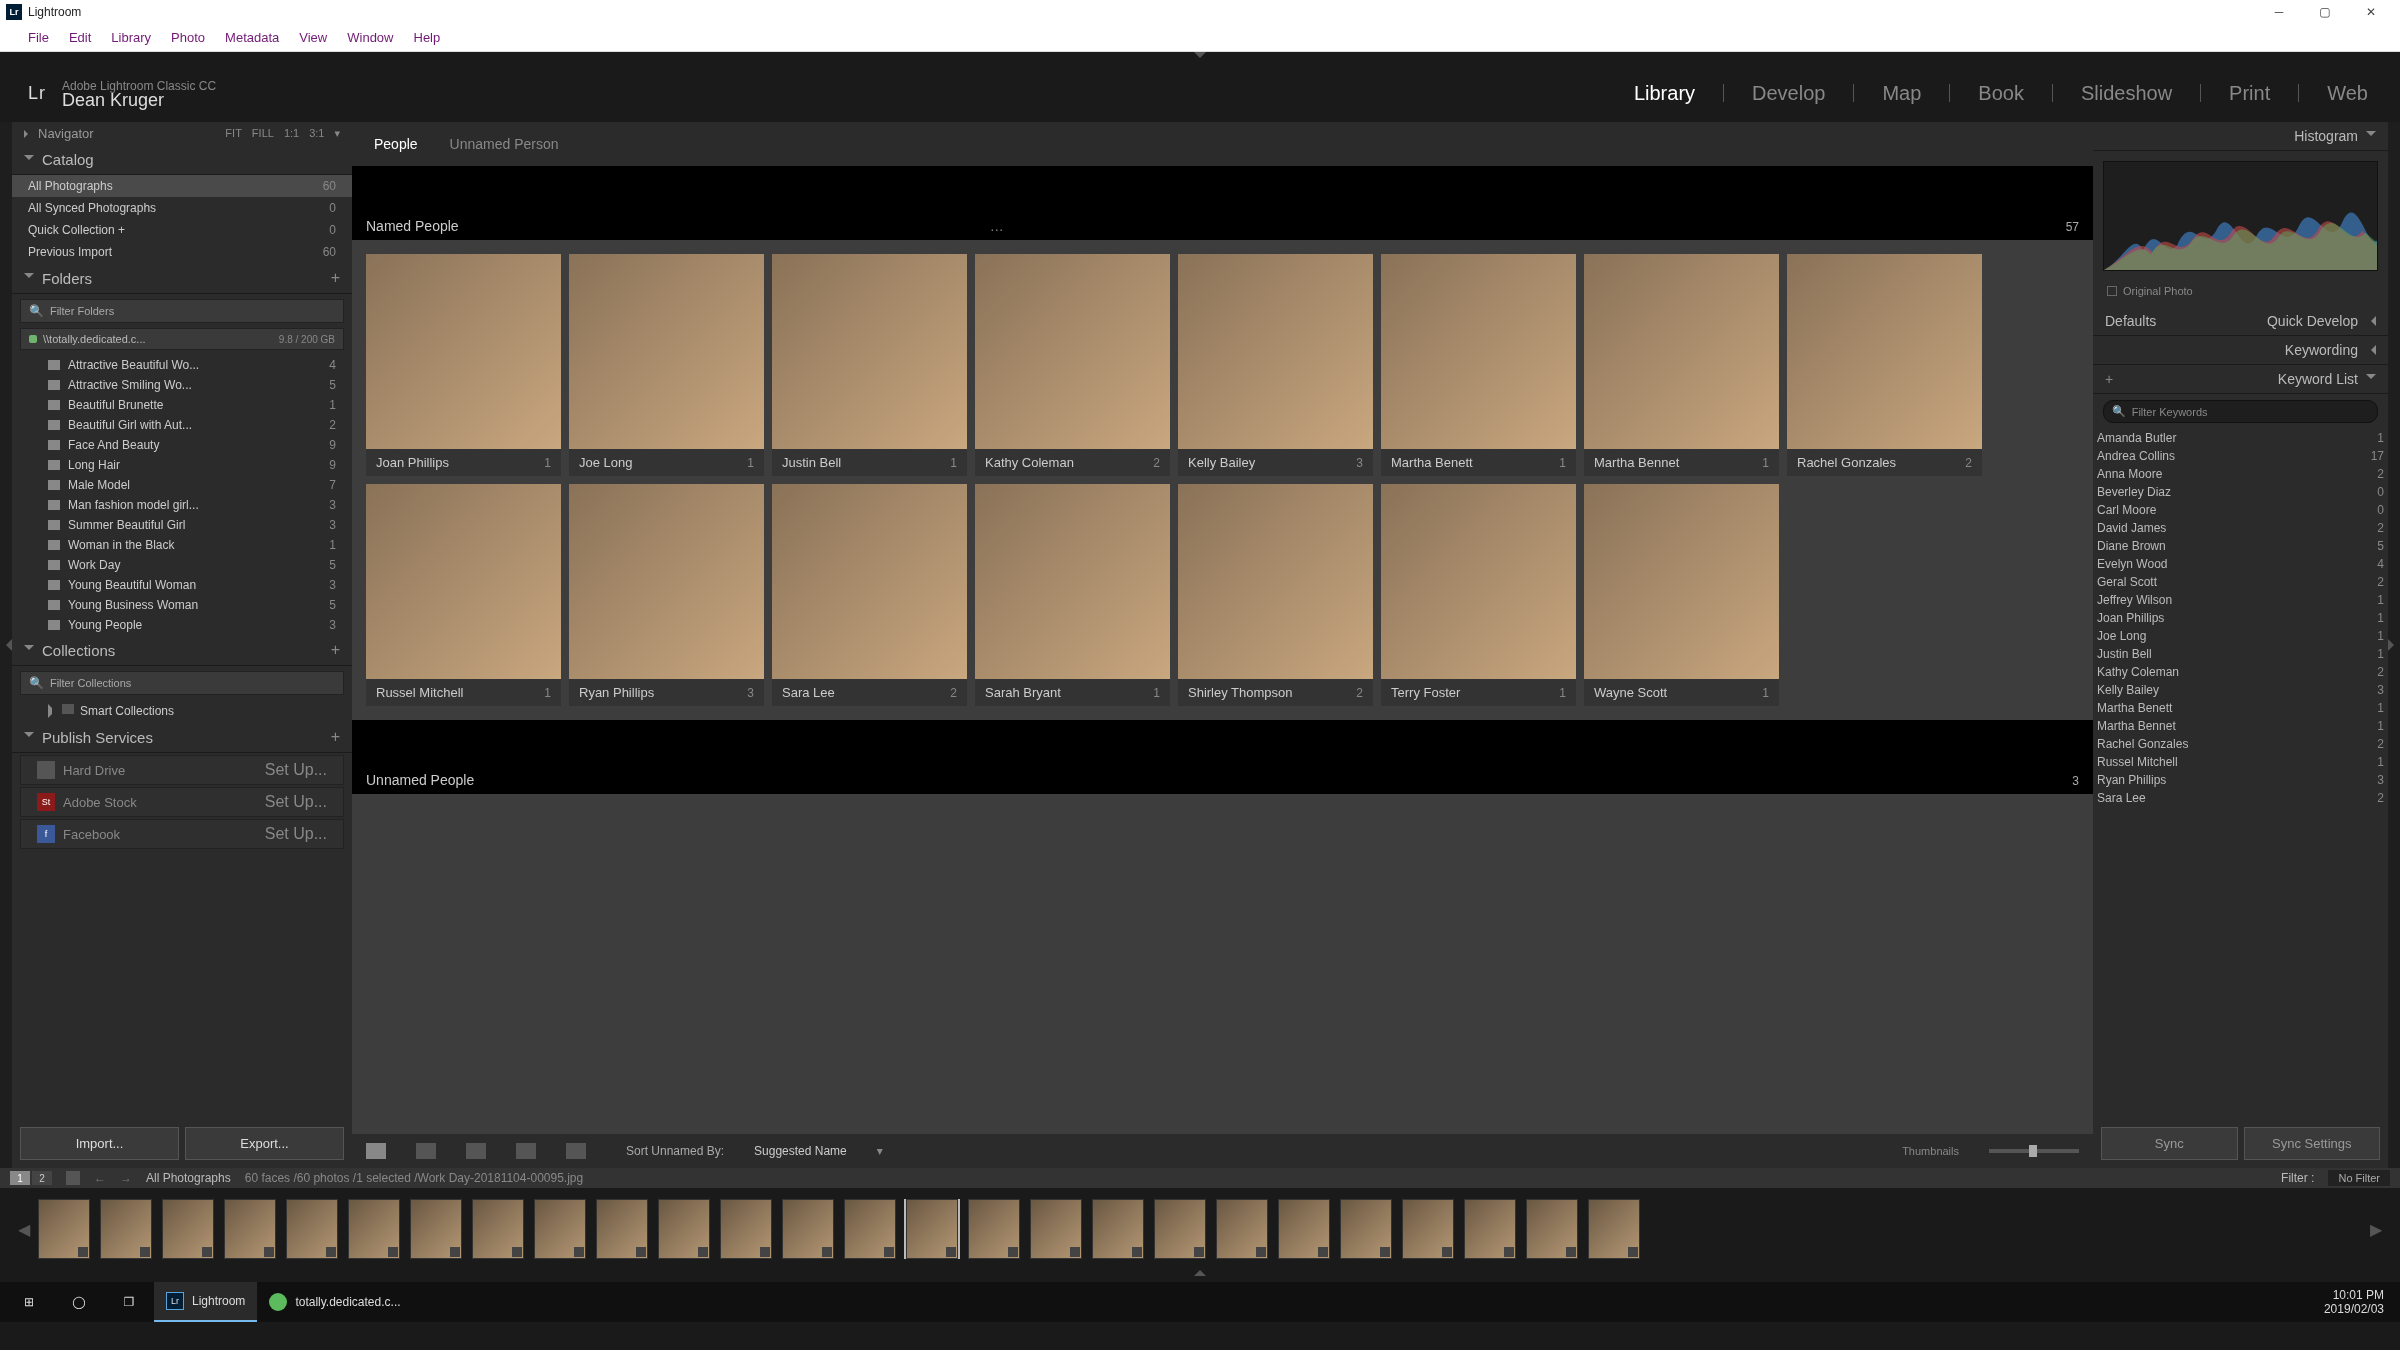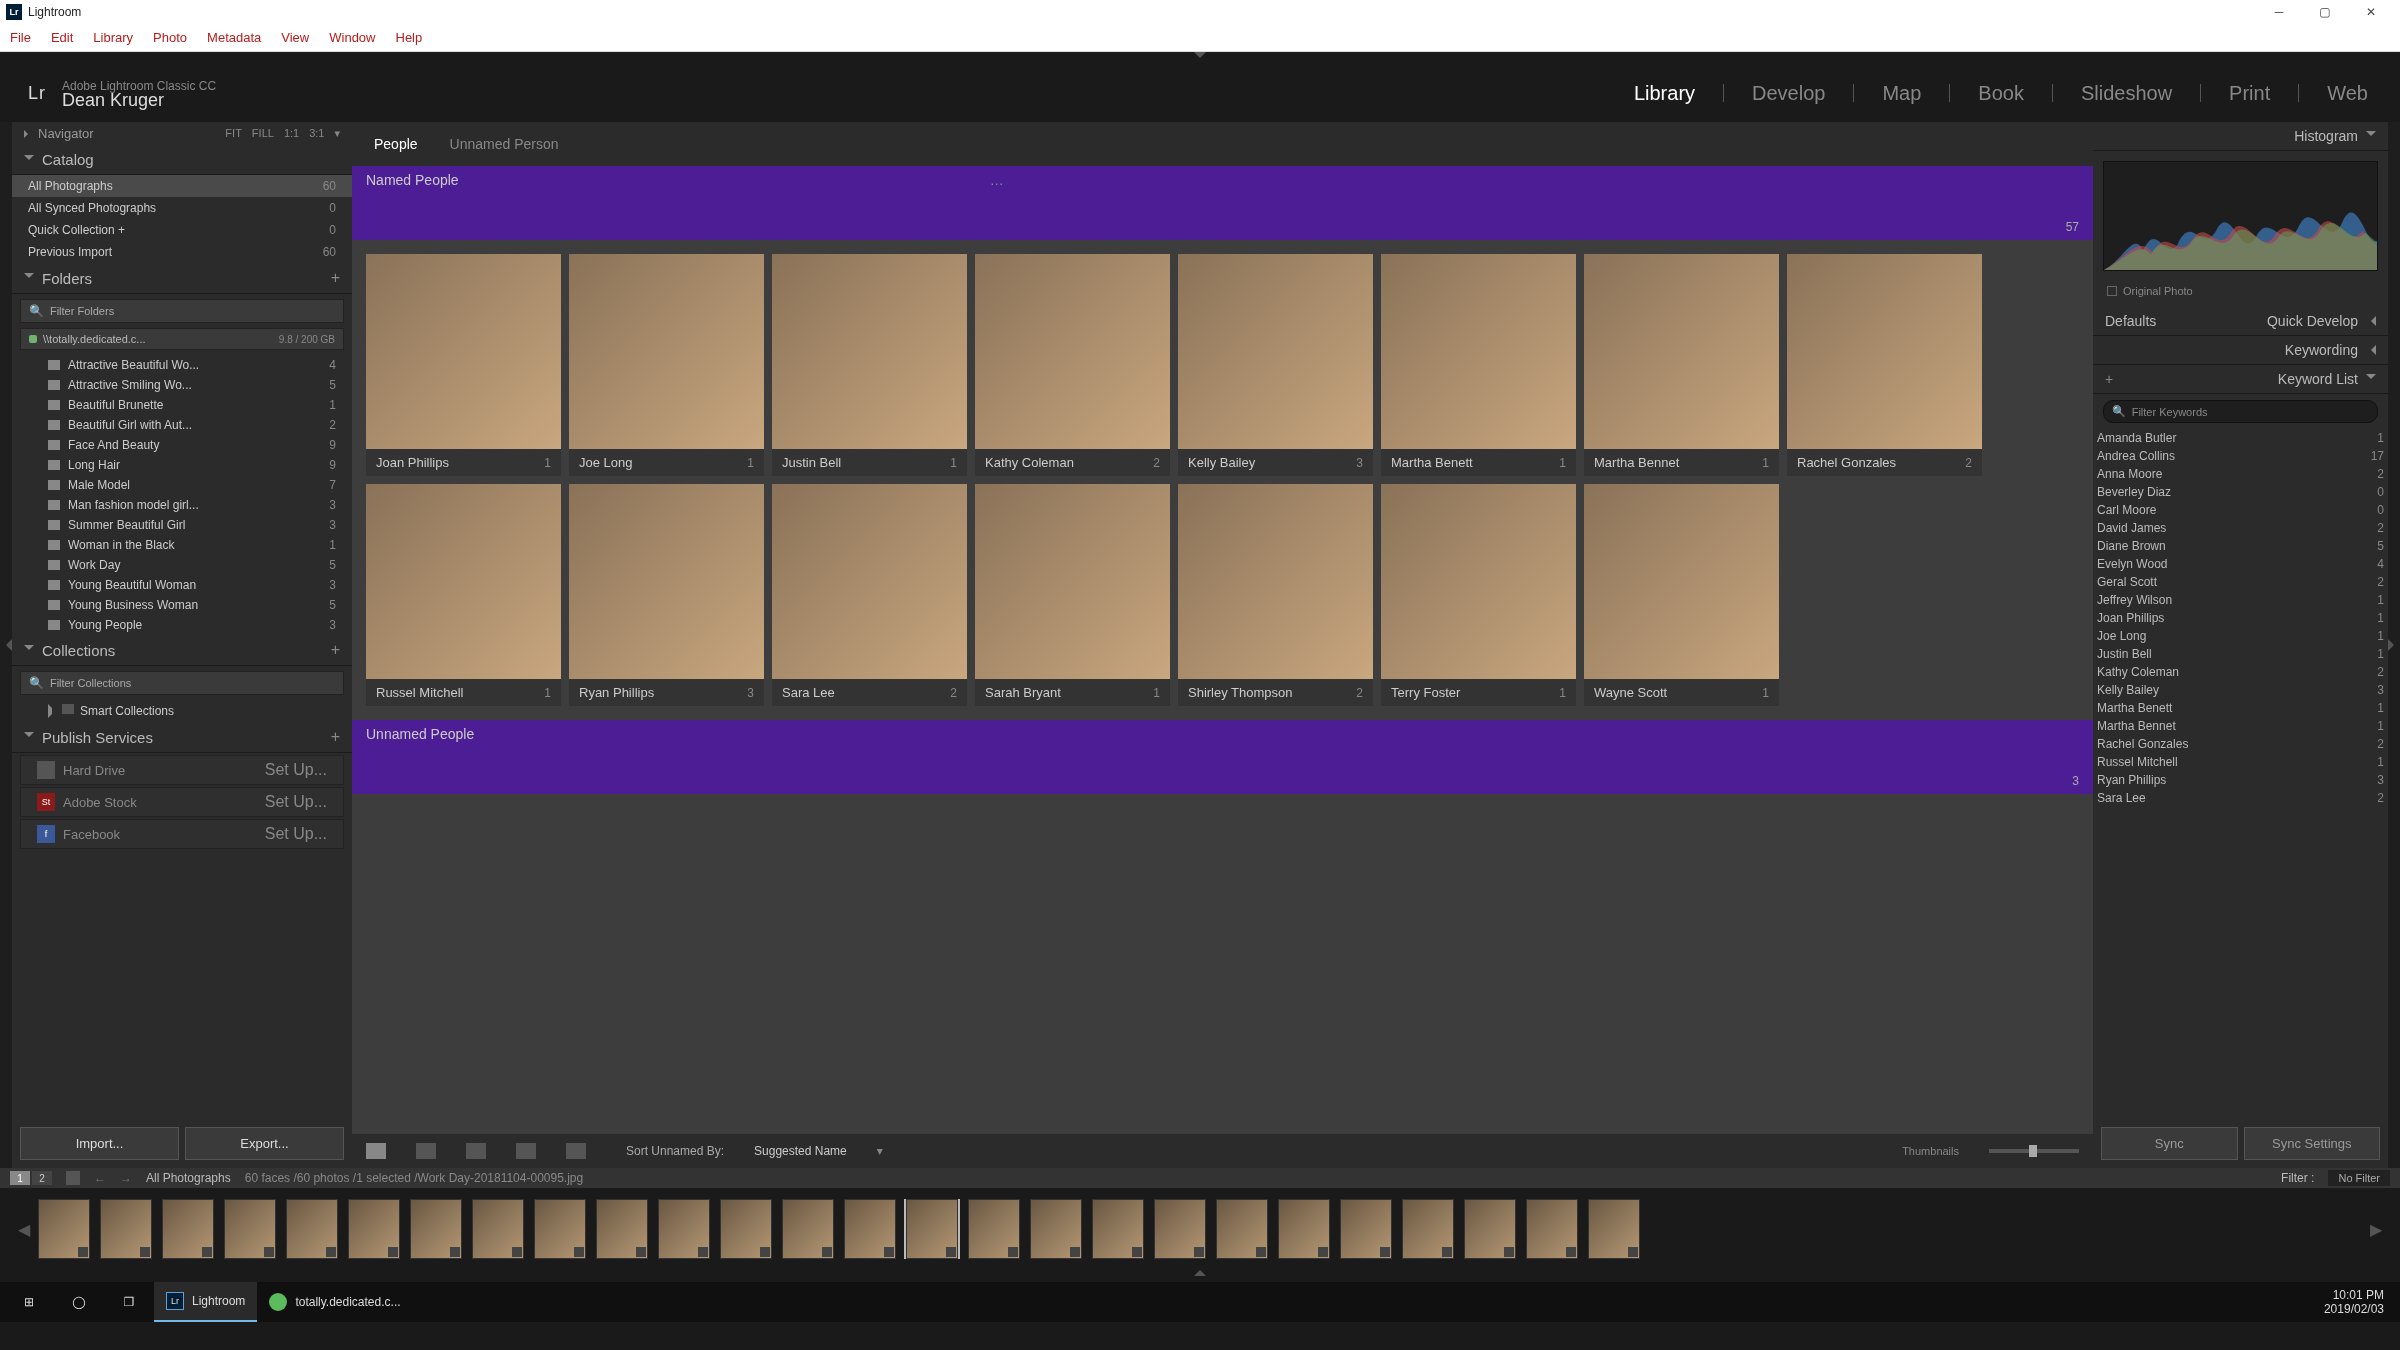--- a/index.html
+++ b/index.html
@@ -5,21 +5,21 @@
 * { margin:0; padding:0; box-sizing:border-box; font-family:"Segoe UI",Tahoma,sans-serif; }
 body { background:#1a1a1a; color:#ccc; overflow:hidden; width:2400px; height:1350px; }
 
 
 .titlebar { height:24px; background:#fff; display:flex; align-items:center; padding:0 6px; font-size:12px; color:#222; }
 .titlebar .app-icon-box { width:16px; height:16px; background:#001e36; color:#fff; font-size:9px; display:flex; align-items:center; justify-content:center; margin-right:6px; font-weight:bold; }
 .titlebar .spacer { flex:1; }
 .titlebar .winbtn { width:46px; height:24px; display:flex; align-items:center; justify-content:center; color:#444; font-size:12px; }
 
 
-.menubar { height:28px; background:#fff; display:flex; align-items:center; padding:0 10px; gap:20px; font-size:13px; color:#b91c1c; border-bottom:1px solid #ddd; }
+.menubar { height:28px; background:#fff; display:flex; align-items:center; padding:0 28px; gap:20px; font-size:13px; color:#701a75; border-bottom:1px solid #ddd; }
 .menubar span { cursor:default; }
 
 
 .lr-header { height:58px; background:#1a1a1a; display:flex; align-items:center; padding:0 28px; }
 .lr-logo { width:34px; font-size:18px; font-weight:300; color:#ddd; letter-spacing:1px; }
 .lr-id { font-size:12px; color:#888; line-height:14px; }
 .lr-id .user { font-size:18px; color:#ddd; }
 .lr-header .spacer { flex:1; }
 .module-tabs { display:flex; gap:24px; align-items:center; font-size:20px; color:#888; font-weight:400; }
 .module-tabs .mt { padding:0 4px; }
@@ -67,21 +67,21 @@
 .pub-item .setup { margin-left:auto; font-size:16px; }
 
 
 .ie-row { display:flex; gap:6px; padding:8px; margin-top:auto; }
 .ie-btn { flex:1; background:#3a3a3a; border:1px solid #555; padding:8px; text-align:center; font-size:13px; color:#ddd; }
 
 
 .tabs-row { height:44px; background:#2b2b2b; display:flex; align-items:center; padding:0 22px; gap:32px; font-size:14px; color:#888; }
 .tabs-row .tab { cursor:default; }
 .tabs-row .tab.active { color:#fff; }
-.section-h { background:#4c1d95; padding:6px 14px; font-size:14px; color:#ccc; display:flex; align-items:flex-start; }
+.section-h { background:#000000; padding:6px 14px; font-size:14px; color:#ccc; display:flex; align-items:flex-end; }
 .section-h .dots { margin:0 auto; color:#888; }
 .section-h .scount { margin-left:auto; font-size:12px; color:#aaa;margin-top:48px; }
 .grid { display:flex; flex-wrap:wrap; gap:8px; padding:14px; }
 .person { width:195px; }
 .person .thumb { width:195px; height:195px; background:linear-gradient(135deg,#8a7258,#c9a77f); position:relative; }
 .person .label { background:#333; padding:6px 10px; display:flex; align-items:center; font-size:13px; color:#ccc; }
 .person .label .pc { margin-left:auto; color:#888; font-size:12px; }
 .person.sel .thumb { outline:3px solid #fff; outline-offset:-3px; }
 .person input.name-entry { width:100%; background:#fff; border:1px solid #888; height:26px; text-align:center; font-size:13px; color:#222; }
 

